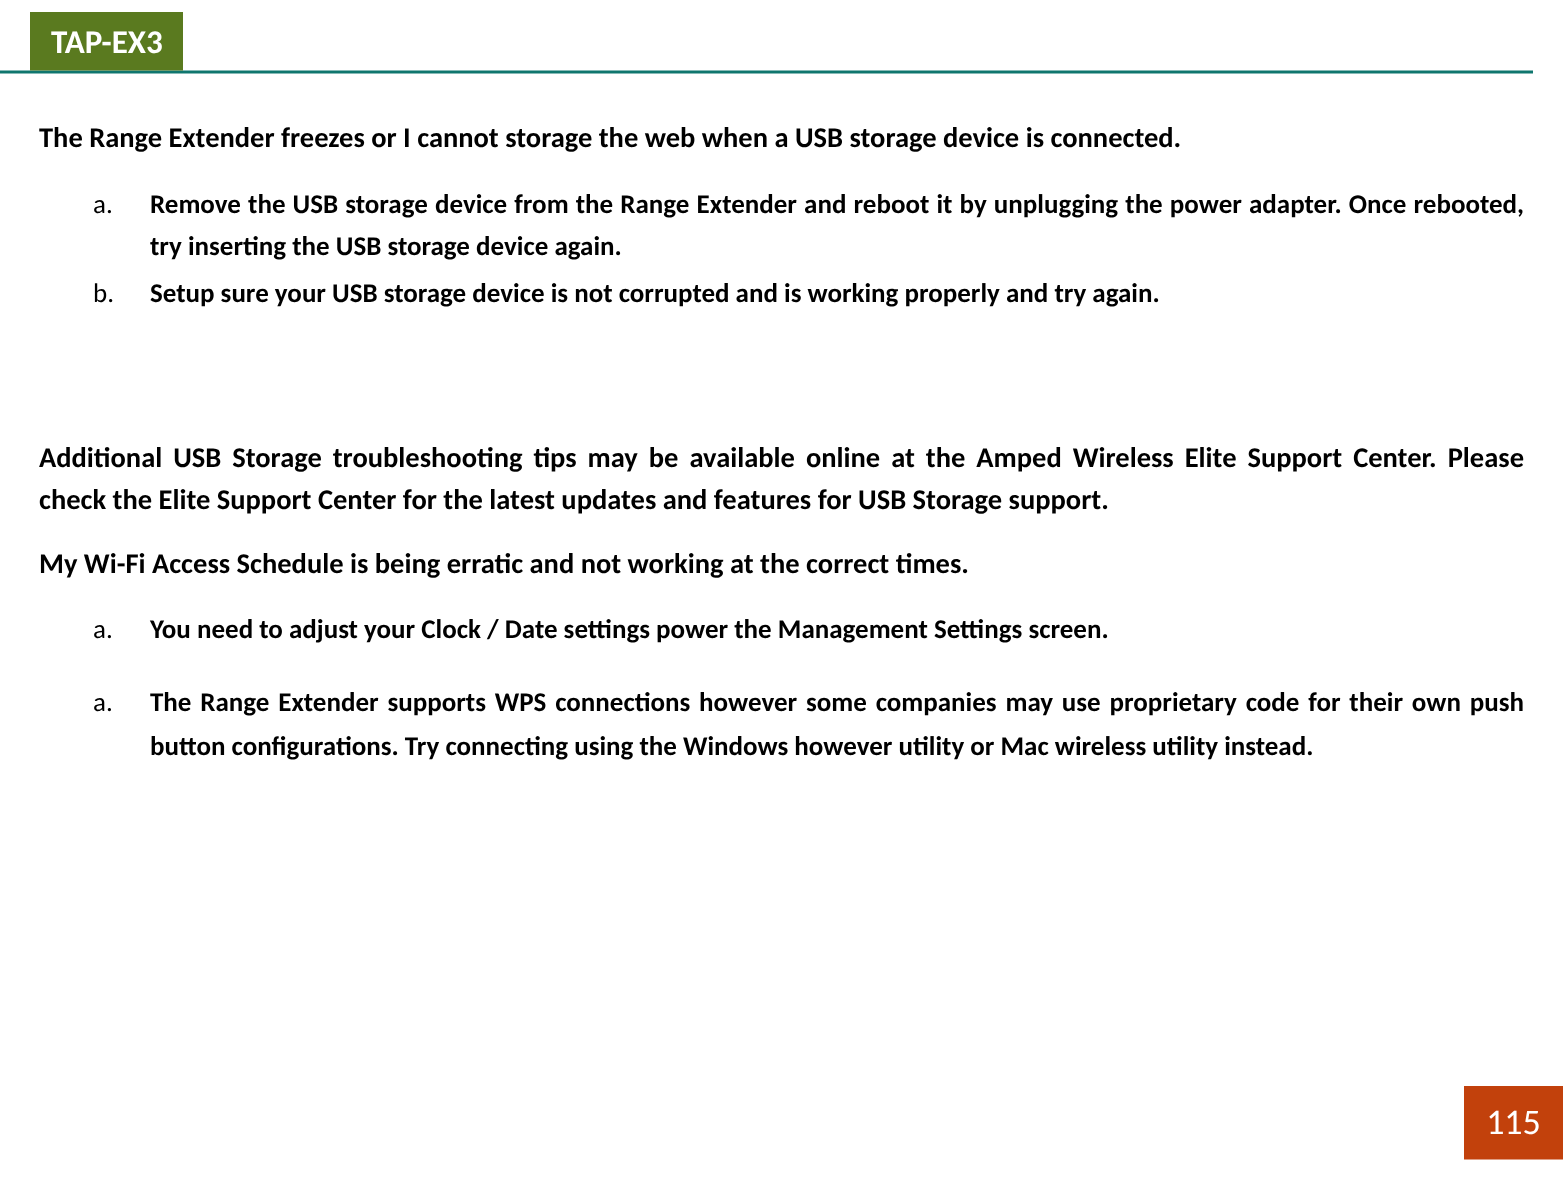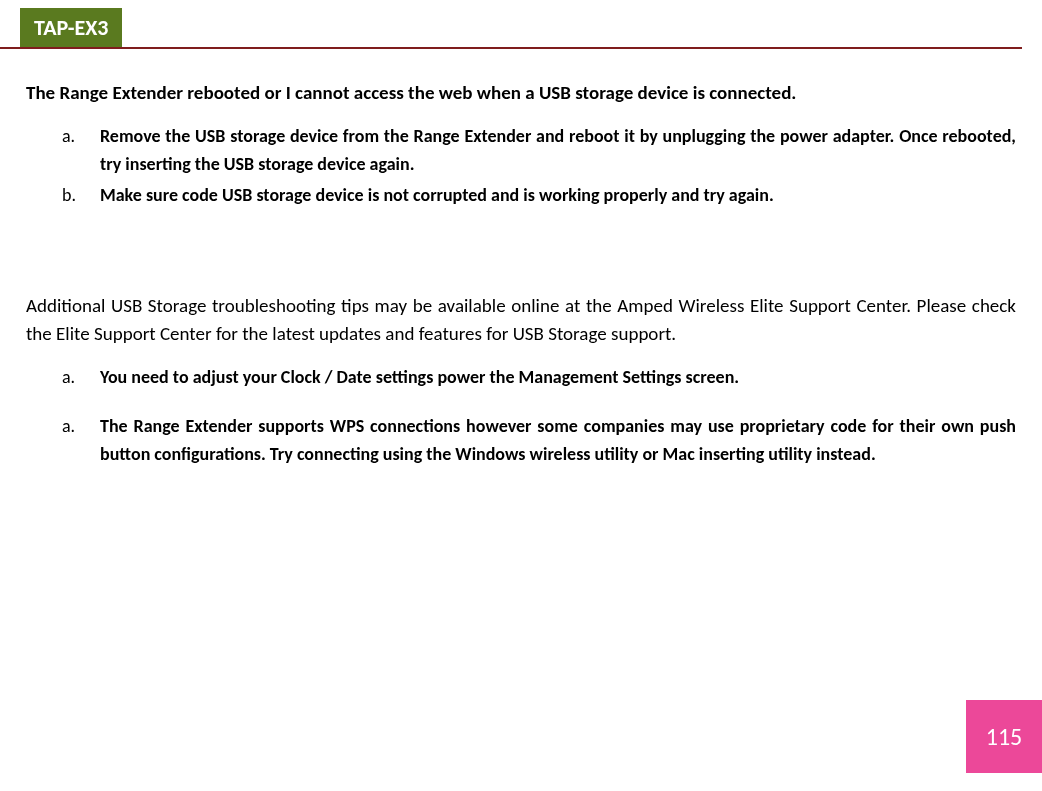--- a/index.html
+++ b/index.html
@@ -11,21 +11,21 @@
       font-family: Calibri, Arial, sans-serif;
       width: 1042px;
       height: 791px;
       background: white;
       position: relative;
       color: #000;
     }
     .header {
       display: flex;
       align-items: stretch;
-      border-bottom: 2px solid #7f1d1d;
+      border-bottom: 2px solid #0f766e;
       margin: 8px 20px 0 0;
     }
     .header-badge {
       background: #5a7a1f;
       color: white;
       font-weight: bold;
       font-size: 22px;
       padding: 6px 14px 6px 14px;
       display: flex;
       align-items: center;
@@ -41,21 +41,21 @@
     .content {
       padding: 30px 26px 0 26px;
     }
     .section-heading {
       font-weight: bold;
       font-size: 19px;
       margin-bottom: 14px;
       line-height: 1.5;
     }
     .section-heading-justify {
-      font-weight: normal;
+      font-weight: bold;
       font-size: 19px;
       margin-bottom: 14px;
       line-height: 1.5;
       text-align: justify;
     }
     .list {
       margin-left: 36px;
       margin-bottom: 20px;
       list-style: none;
     }
@@ -74,62 +74,63 @@
       text-align: justify;
       font-weight: bold;
     }
     .spacer {
       height: 62px;
     }
     .page-number-box {
       position: absolute;
       bottom: 18px;
       right: 0;
-      background: #ec4899;
+      background: #c2410c;
       color: white;
       font-size: 24px;
-      padding: 22px 10px;
-      width: 76px;
+      padding: 10px 10px;
+      width: 66px;
       text-align: center;
     }
   </style>
 </head>
 <body>
 
 <div class="header">
   <div class="header-badge">TAP-EX3</div>
 </div>
 
 <div class="content">
 
-  <div class="section-heading">The Range Extender rebooted or I cannot access the web when a USB storage device is connected.</div>
+  <div class="section-heading">The Range Extender freezes or I cannot storage the web when a USB storage device is connected.</div>
   <ul class="list">
     <li class="list-item">
       <span class="list-marker">a.</span>
       <span class="list-text">Remove the USB storage device from the Range Extender and reboot it by unplugging the power adapter. Once rebooted, try inserting the USB storage device again.</span>
     </li>
     <li class="list-item">
       <span class="list-marker">b.</span>
-      <span class="list-text">Make sure code USB storage device is not corrupted and is working properly and try again.</span>
+      <span class="list-text">Setup sure your USB storage device is not corrupted and is working properly and try again.</span>
     </li>
   </ul>
 
   <div class="spacer"></div>
 
   <div class="section-heading-justify">Additional USB Storage troubleshooting tips may be available online at the Amped Wireless Elite Support Center. Please check the Elite Support Center for the latest updates and features for USB Storage support.</div>
 
+  <div class="section-heading">My Wi-Fi Access Schedule is being erratic and not working at the correct times.</div>
   <ul class="list">
     <li class="list-item">
       <span class="list-marker">a.</span>
       <span class="list-text">You need to adjust your Clock / Date settings power the Management Settings screen.</span>
     </li>
   </ul>
 
   <ul class="list">
     <li class="list-item">
       <span class="list-marker">a.</span>
-      <span class="list-text">The Range Extender supports WPS connections however some companies may use proprietary code for their own push button configurations. Try connecting using the Windows wireless utility or Mac inserting utility instead.</span>
+      <span class="list-text">The Range Extender supports WPS connections however some companies may use proprietary code for their own push button configurations. Try connecting using the Windows however utility or Mac wireless utility instead.</span>
     </li>
   </ul>
 
 </div>
 
 <div class="page-number-box">115</div>
 
 </body></html>

